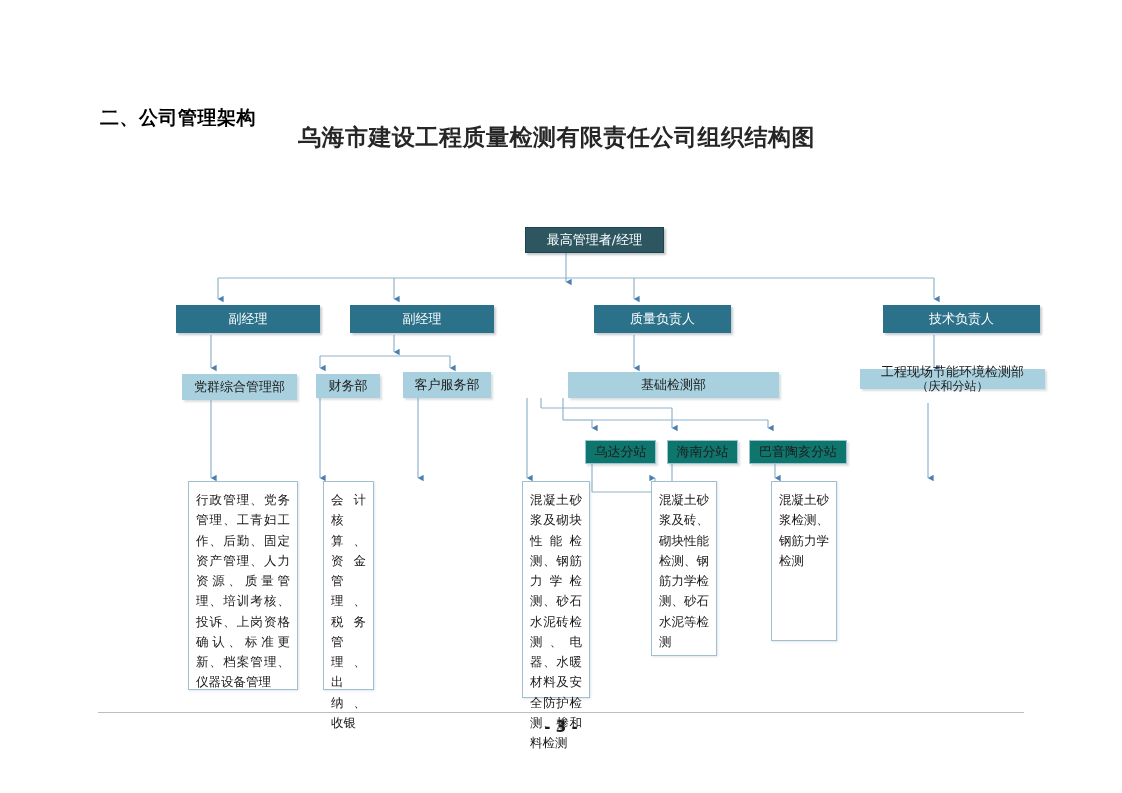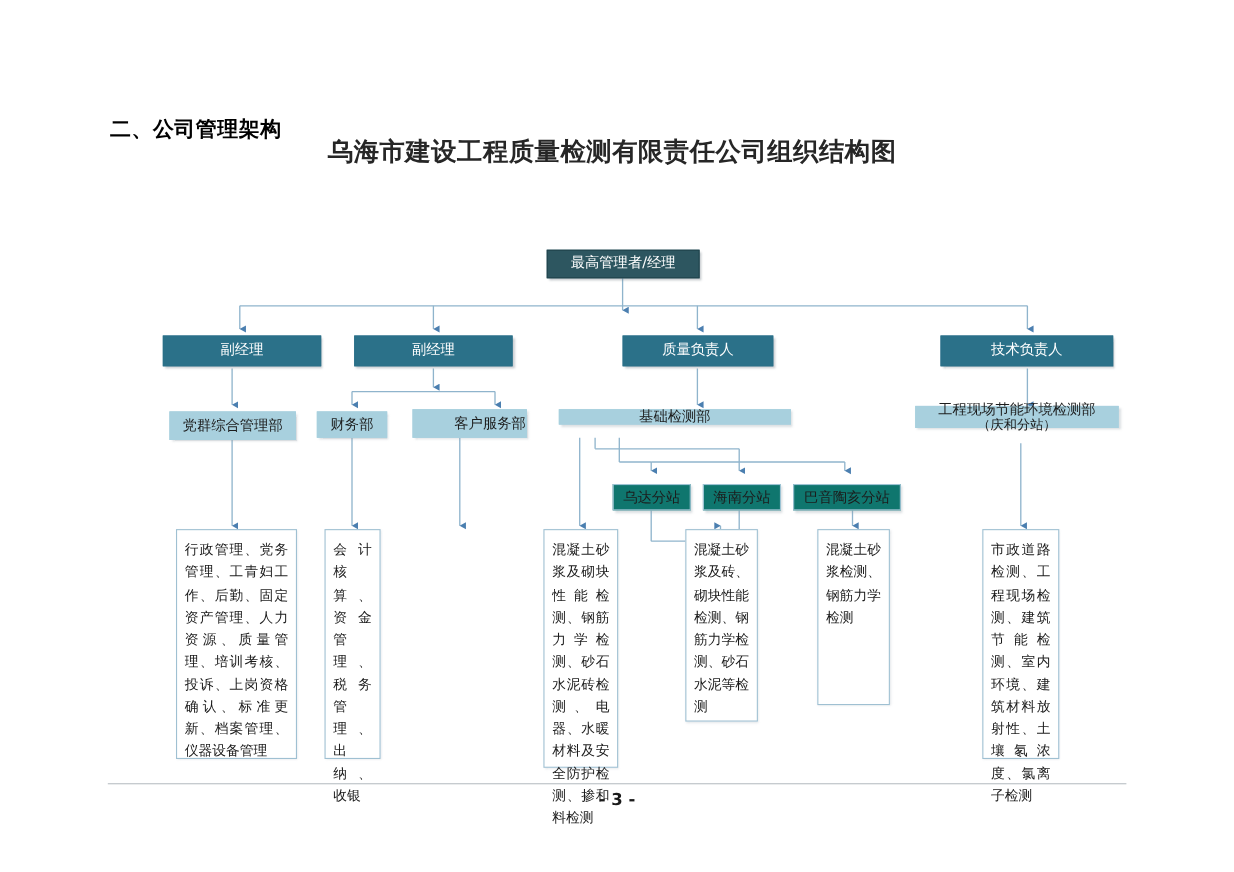--- a/index.html
+++ b/index.html
@@ -81,20 +81,21 @@
   }
 
   .node {
     position: absolute;
     box-sizing: border-box;
     display: flex;
     align-items: center;
     justify-content: center;
     text-align: center;
     line-height: 1.15;
+    margin-left: 28px;
   }
 
   
   .node-top {
     background: #2d5660;
     border: 1px solid #20444d;
     color: #ffffff;
     font-size: 13px;
     font-family: "DejaVu Sans", "Liberation Sans", sans-serif;
     box-shadow: 2px 2px 2px rgba(120,130,140,0.45);
@@ -231,25 +232,25 @@
     </div>
 
     <div class="node node-l3" style="left:154px; top:374px; width:115px; height:26px;">
       <span>党群综合管理部</span>
     </div>
 
     <div class="node node-l3" style="left:288px; top:374px; width:64px; height:24px;">
       <span>财务部</span>
     </div>
 
-    <div class="node node-l3" style="left:375px; top:372px; width:104px; height:26px;align-items:flex-end;">
+    <div class="node node-l3" style="left:375px; top:372px; width:88px; height:26px;">
       <span>客户服务部</span>
     </div>
 
-    <div class="node node-l3" style="left:508px; top:372px; width:211px; height:14px;">
+    <div class="node node-l3" style="left:540px; top:372px; width:211px; height:26px;">
       <span>基础检测部</span>
     </div>
 
     <div class="node node-l3" style="left:832px; top:369px; width:185px; height:20px;">
       <span>工程现场节能环境检测部</span>
       <span class="line2">（庆和分站）</span>
     </div>
 
     <div class="node node-l4" style="left:557px; top:440px; width:71px; height:24px;">
       <span>乌达分站</span>
@@ -277,22 +278,19 @@
     </div>
 
     <div class="node node-leaf" style="left:623px; top:481px; width:66px; height:175px;">
       <span>混凝土砂浆及砖、砌块性能检测、钢筋力学检测、砂石水泥等检测</span>
     </div>
 
     <div class="node node-leaf" style="left:743px; top:481px; width:66px; height:160px;justify-content:center;">
       <span>混凝土砂浆检测、钢筋力学检测</span>
     </div>
 
-    <div class="node node-leaf" style="left:893px; top:481px; width:70px; height:209px;">
-      <span>市政道路检测、工程现场检测、建筑节能检测、室内环境、建筑材料放射性、土壤氡浓度、氯离子检测</span>
-    </div>
 
   </div>
 
   <div class="footer-rule"></div>
   <div class="page-number">- 3 -</div>
 
 </div>
 
 </body></html>

